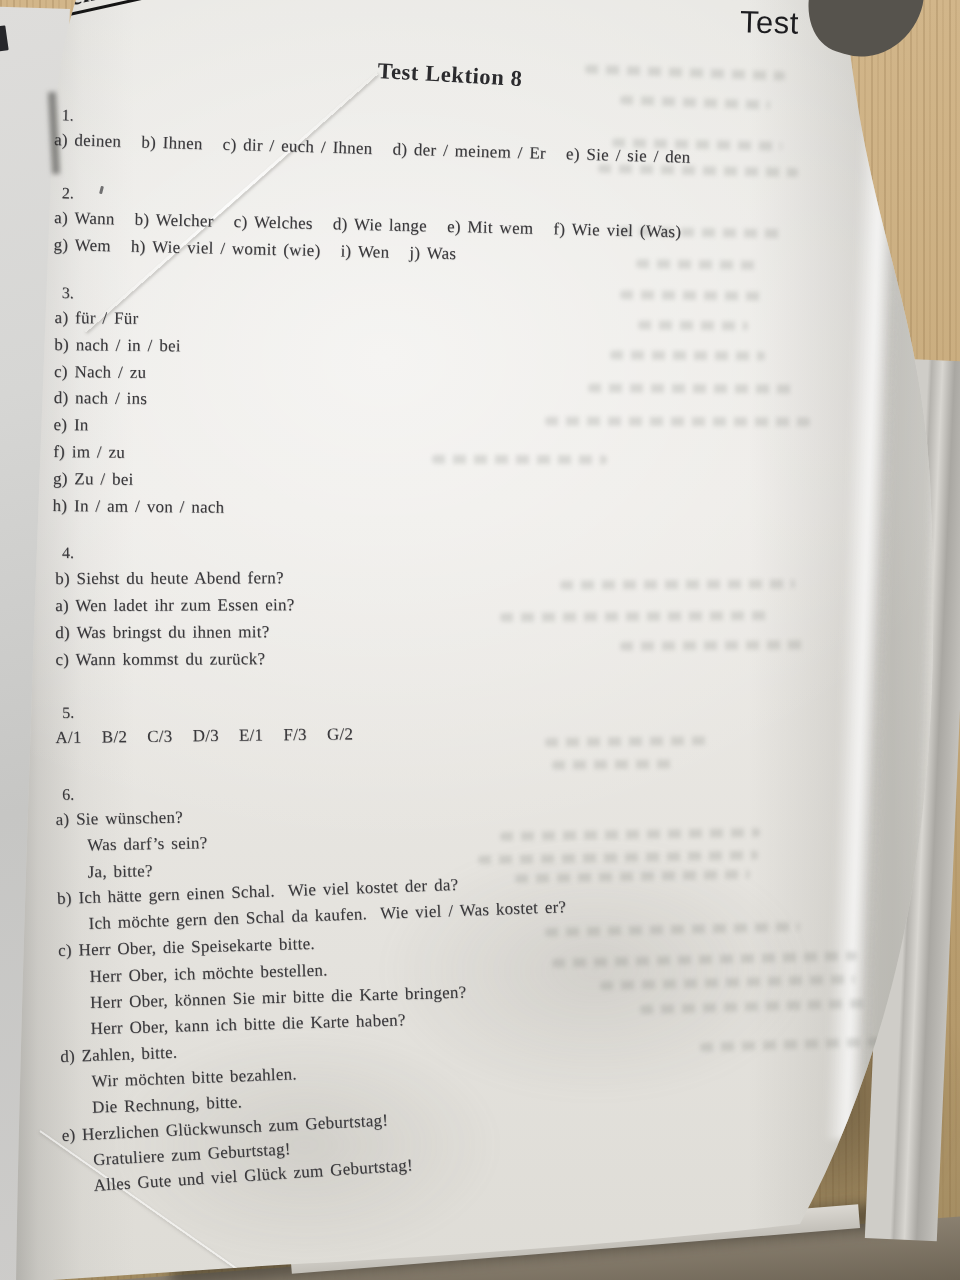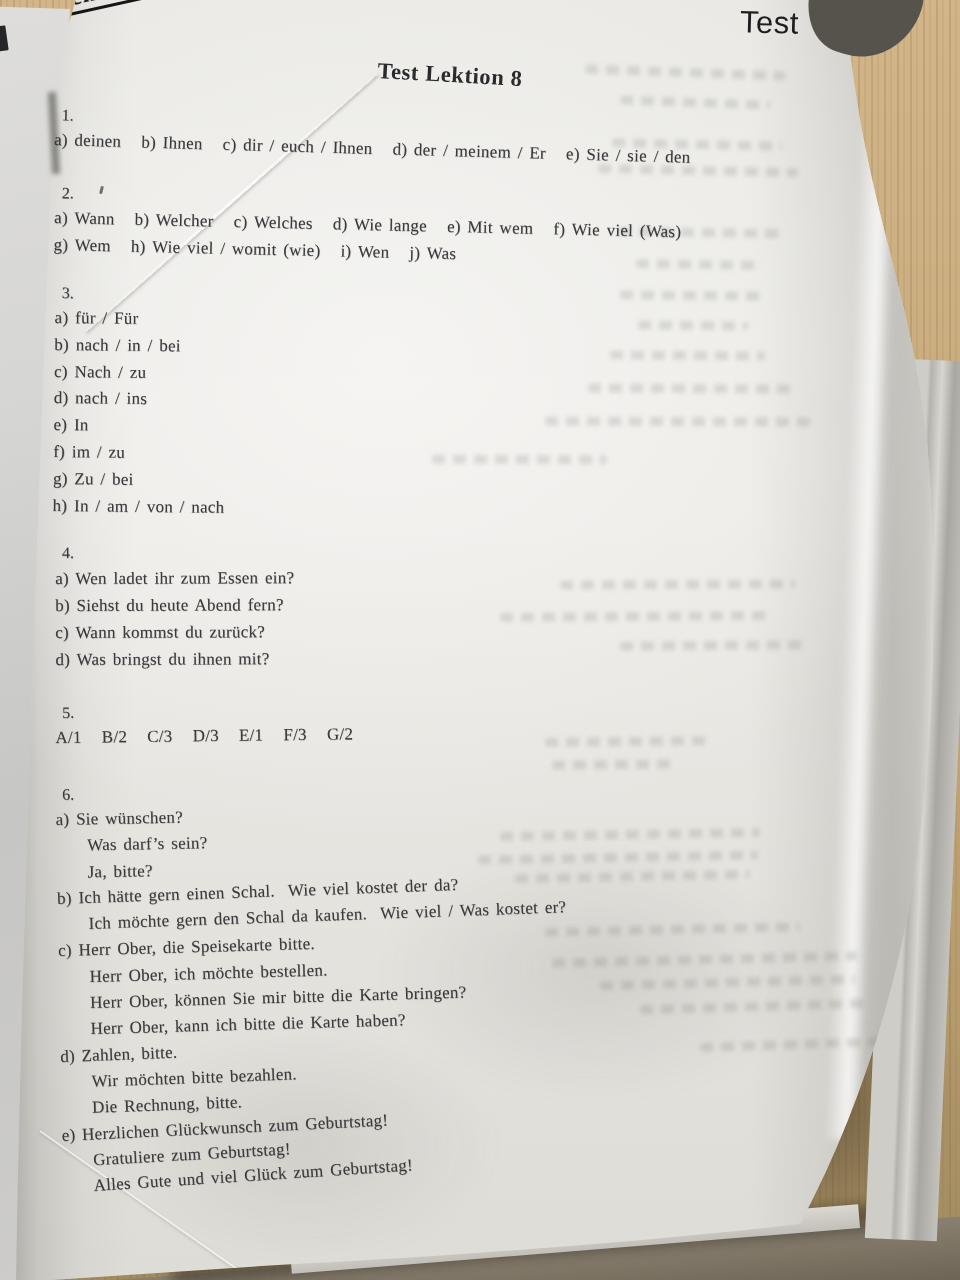--- a/index.html
+++ b/index.html
@@ -177,24 +177,24 @@
             <div class="ln">d) nach / ins</div>
             <div class="ln">e) In</div>
             <div class="ln">f) im / zu</div>
             <div class="ln">g) Zu / bei</div>
             <div class="ln">h) In / am / von / nach</div>
           </div>
         </div>
         <div class="q q4">
           <div class="qnum">4.</div>
           <div class="lines">
+            <div class="ln">b) Siehst du heute Abend fern?</div>
             <div class="ln">a) Wen ladet ihr zum Essen ein?</div>
-            <div class="ln">b) Siehst du heute Abend fern?</div>
+            <div class="ln">d) Was bringst du ihnen mit?</div>
             <div class="ln">c) Wann kommst du zurück?</div>
-            <div class="ln">d) Was bringst du ihnen mit?</div>
           </div>
         </div>
         <div class="q q5">
           <div class="qnum">5.</div>
           <div class="lines">
             <div class="ln">A/1   B/2   C/3   D/3   E/1   F/3   G/2</div>
           </div>
         </div>
         <div class="q q6">
           <div class="qnum">6.</div>

